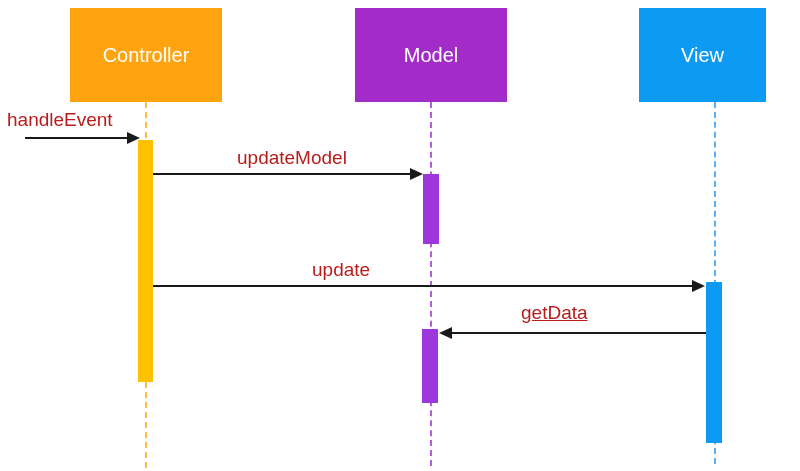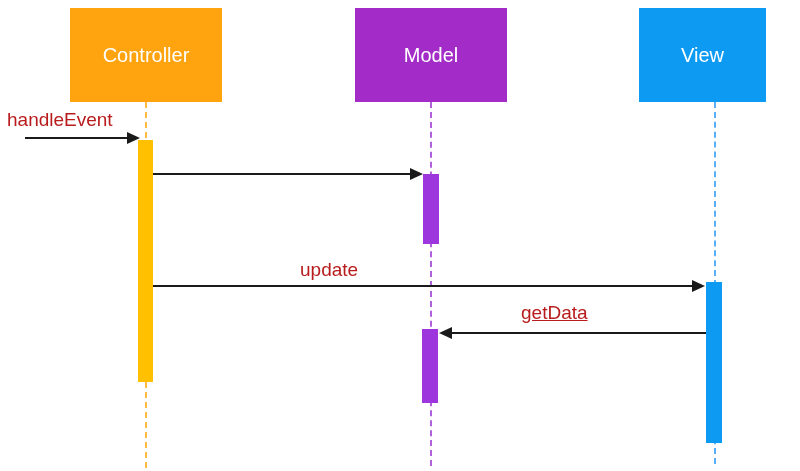--- a/index.html
+++ b/index.html
@@ -75,24 +75,25 @@
     <span>Controller</span>
   </div>
   <div class="pbox" style="left: 639px; top: 8px; width: 127px; height: 94px; background-color: rgb(12, 154, 242);">
     <span>View</span>
   </div>
 
   <div class="msg-label" style="left:7px; top:109px;">handleEvent</div>
   <div class="msg-line" style="left:25px; top:137px; width:102px;"></div>
   <div class="arrowhead-right" style="left:127px; top:132px;"></div>
 
+  <div class="msg-label" style="left:237px; top:147px;">updateModel</div>
   <div class="msg-line" style="left:153px; top:173px; width:257px;"></div>
   <div class="arrowhead-right" style="left:410px; top:168px;"></div>
 
-  <div class="msg-label" style="left:300px; top:259px;">update</div>
+  <div class="msg-label" style="left:312px; top:259px;">update</div>
   <div class="msg-line" style="left:153px; top:285px; width:539px;"></div>
   <div class="arrowhead-right" style="left:692px; top:280px;"></div>
 
   <div class="msg-label" style="left:521px; top:302px;text-decoration:underline;">getData</div>
   <div class="msg-line" style="left:452px; top:332px; width:254px;"></div>
   <div class="arrowhead-left" style="left:439px; top:327px;"></div>
 
 </div>
 
 </body></html>

